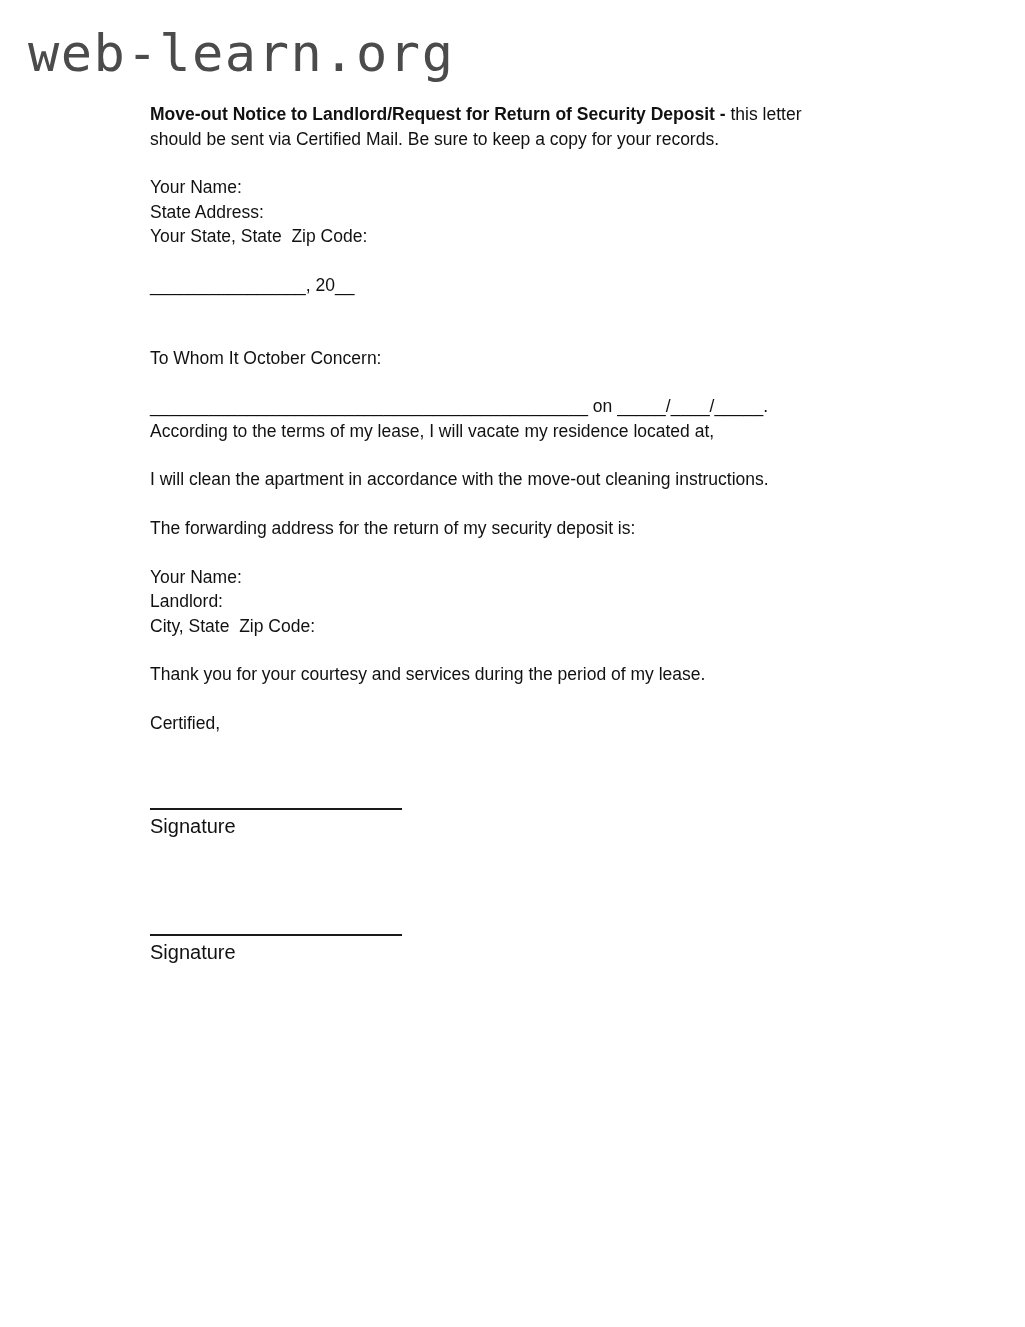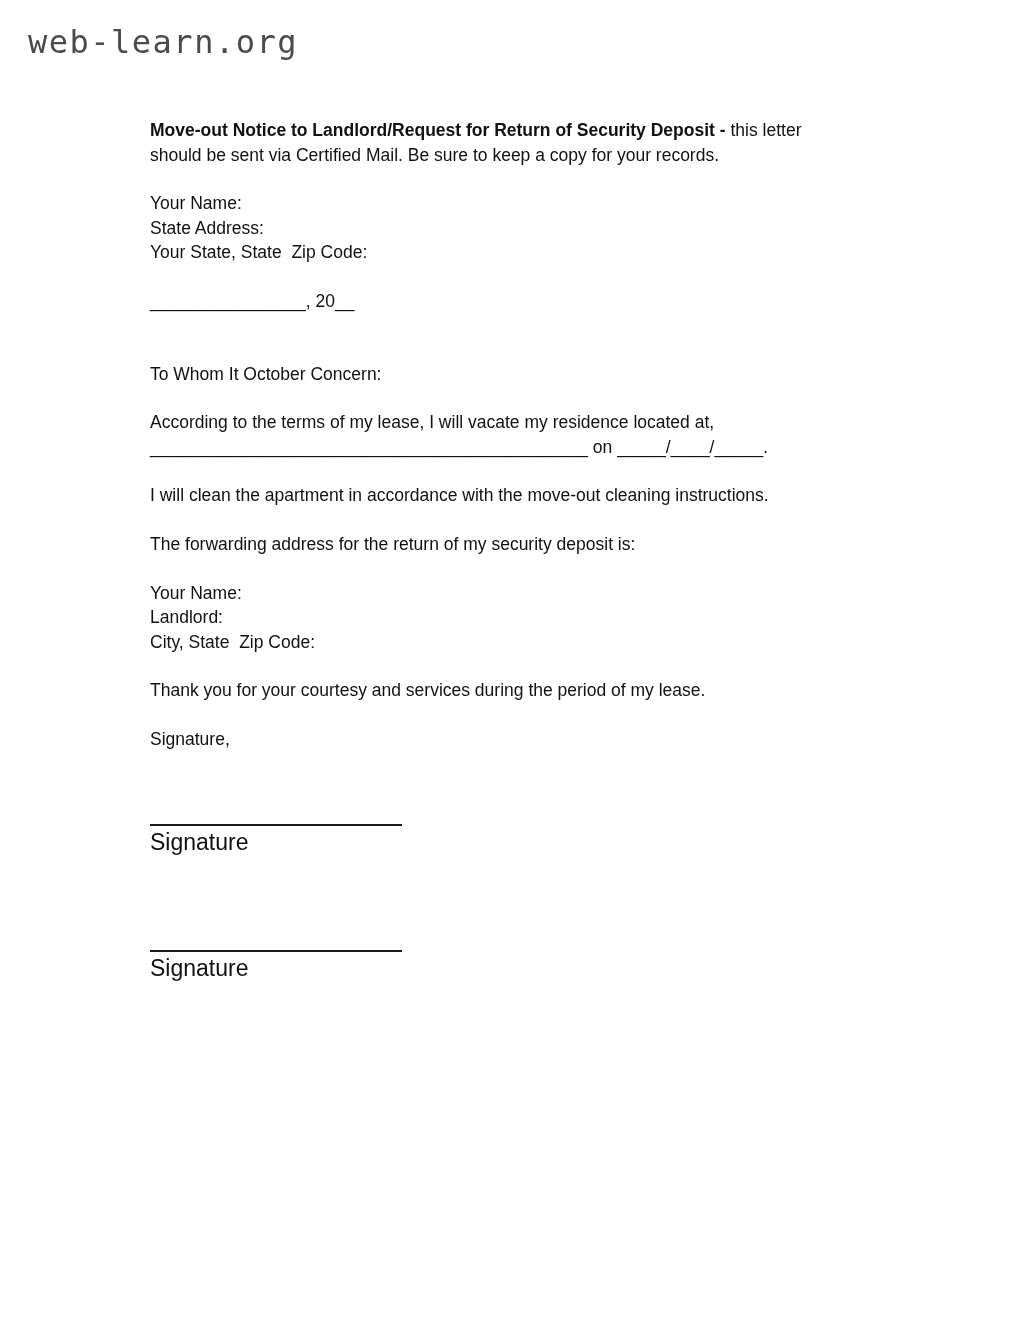--- a/index.html
+++ b/index.html
@@ -16,33 +16,33 @@
     color: #000000;
     overflow: hidden;
   }
 
   
   .watermark {
     position: absolute;
     left: 28px;
     top: 26px;
     font-family: "DejaVu Sans Mono", "Liberation Mono", monospace;
-    font-size: 32px;
+    font-size: 52px;
     letter-spacing: 1.5px;
     color: #4b4b4b;
     font-weight: 400;
     white-space: nowrap;
     line-height: 1.05;
   }
 
   
   .letter {
     position: absolute;
     left: 150px;
-    top: 118px;
+    top: 102px;
     width: 672px;
     font-size: 17.5px;
     line-height: 24.6px;
     color: #111111;
   }
 
   .para {
     margin: 0 0 24px 0;
   }
   .block-lines {
@@ -70,21 +70,21 @@
     margin: 0;
   }
   .sig-rule {
     width: 252px;
     border-bottom: 2px solid #1a1a1a;
     height: 0;
     margin: 0 0 4px 0;
   }
   .sig-label {
     display: block;
-    font-size: 23px;
+    font-size: 20px;
     line-height: 24.6px;
   }
   .sig-spacer {
     height: 96px;
   }
 </style>
 </head>
 <body>
 
 <div class="watermark">web-learn.org</div>
@@ -99,37 +99,37 @@
     <span class="ln">Your State, State  Zip Code:</span>
   </div>
 
   <p class="para blankline">________________, 20__</p>
 
   <div class="gap-sm"></div>
 
   <p class="para">To Whom It October Concern:</p>
 
   <div class="block-lines">
+    <span class="ln">_____________________________________________ on _____/____/_____.</span>
     <span class="ln">According to the terms of my lease, I will vacate my residence located at,</span>
-    <span class="ln">_____________________________________________ on _____/____/_____.</span>
   </div>
 
   <p class="para">I will clean the apartment in accordance with the move-out cleaning instructions.</p>
 
   <p class="para">The forwarding address for the return of my security deposit is:</p>
 
   <div class="block-lines">
     <span class="ln">Your Name:</span>
     <span class="ln">Landlord:</span>
     <span class="ln">City, State  Zip Code:</span>
   </div>
 
   <p class="para">Thank you for your courtesy and services during the period of my lease.</p>
 
-  <p class="para">Signature,</p>
+  <p class="para">Certified,</p>
 
   <div class="gap-md"></div>
 
   <div class="sig-block">
     <div class="sig-rule"></div>
     <span class="sig-label">Signature</span>
   </div>
 
   <div class="sig-spacer"></div>
 

